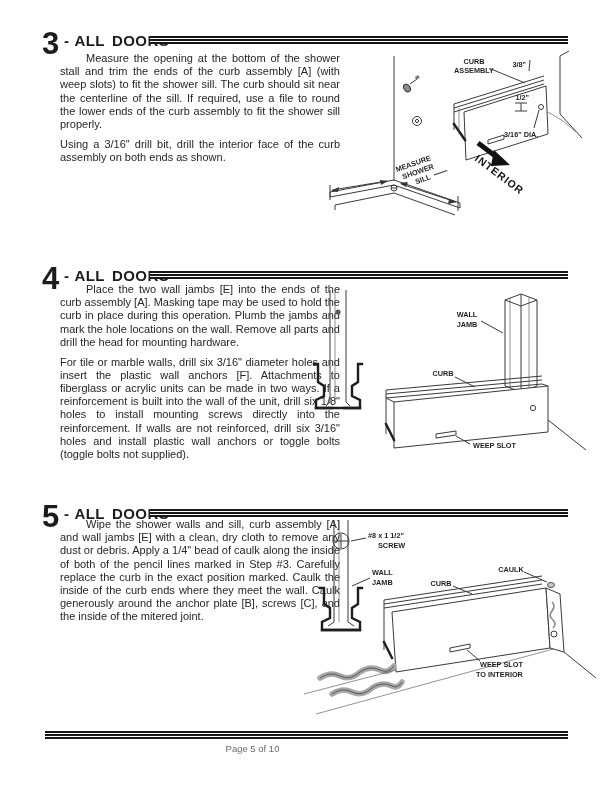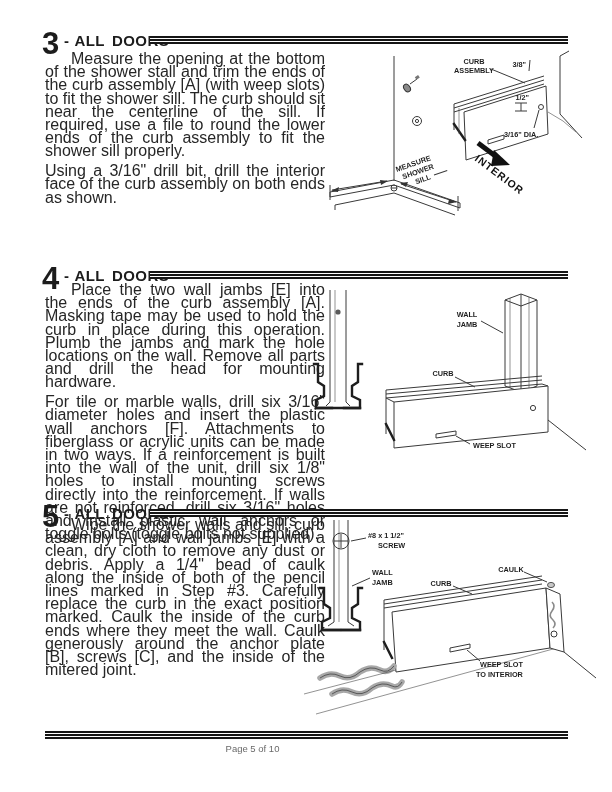--- a/index.html
+++ b/index.html
@@ -16,22 +16,22 @@
     position:absolute;left:64px;top:2px;font-size:15px;font-weight:bold;
     color:#1c1c1c;letter-spacing:.4px;word-spacing:3px;
   }
   .stephdr .dash{margin-right:5px;}
   .rule3{
     position:absolute;height:8px;
     background:linear-gradient(to bottom,#161616 0 2px,#fff 2px 3px,#161616 3px 5px,#fff 5px 6px,#161616 6px 8px);
   }
   .hdr-rule{left:150px;width:418px;top:6px;}
   .col{
-    position:absolute;left:45px;width:280px;text-align:justify;
-    font-size:16px;line-height:13.2px;color:#262626;
+    position:absolute;left:60px;width:280px;text-align:justify;
+    font-size:11px;line-height:13.2px;color:#262626;
   }
   .col p{margin:0 0 6.5px 0;}
   .col p.indent{text-indent:26px;}
   .diagram{position:absolute;}
   .diagram svg{display:block;}
   .dlabel{
     font-family:"Liberation Sans", sans-serif;font-size:7.3px;font-weight:bold;fill:#1e1e1e;
   }
   .dlabel-big{
     font-family:"Liberation Sans", sans-serif;font-size:10.5px;font-weight:bold;fill:#111;letter-spacing:1px;

